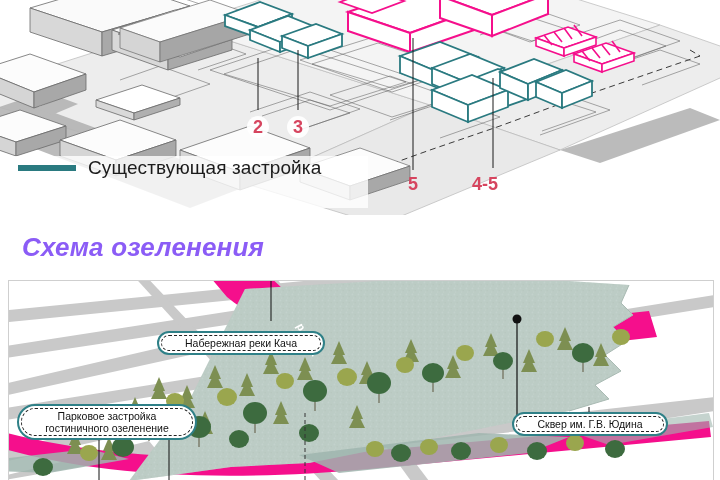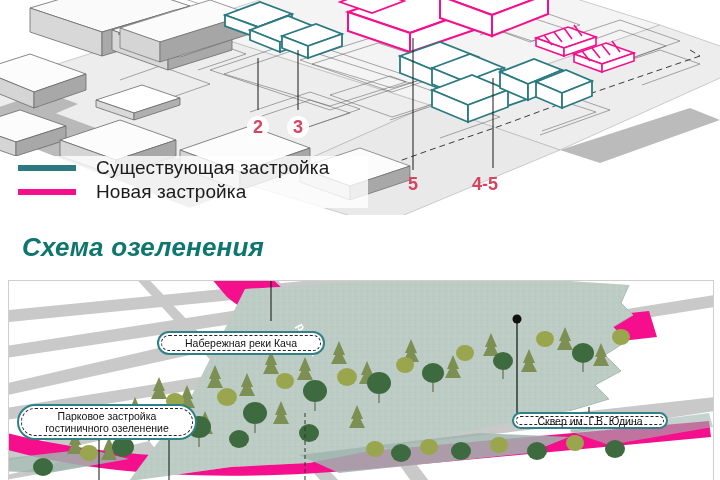--- a/index.html
+++ b/index.html
@@ -11,28 +11,28 @@
   .iso-svg{position:absolute;left:0;top:0;}
 
   
   .legend{position:absolute;left:0;top:156px;width:368px;height:52px;background:rgba(255,255,255,0.80);}
   .legend-row{position:absolute;left:18px;display:flex;align-items:center;}
   .legend-row.r1{top:2px;}
   .legend-row.r2{top:26px;}
   .legend-swatch{width:58px;height:6px;display:block;}
   .legend-swatch.teal{background:#2a7a80;}
   .legend-swatch.pink{background:#f50f8c;}
-  .legend-label{font-size:19px;color:#1b1b1b;margin-left:20px;letter-spacing:.1px;line-height:1;font-family:"Liberation Sans",sans-serif;}
+  .legend-label{font-size:19px;color:#1b1b1b;margin-left:12px;letter-spacing:.1px;line-height:1;font-family:"Liberation Sans",sans-serif;}
 
   
   .marker{position:absolute;font-size:18px;font-weight:bold;color:#d6455f;font-family:"Liberation Sans",sans-serif;}
   .marker.circ{width:22px;height:22px;border-radius:50%;background:rgba(255,255,255,0.92);display:flex;align-items:center;justify-content:center;}
 
   
-  .heading{position:absolute;left:22px;top:232px;font-size:26px;font-weight:bold;font-style:italic;color:#0f766e;letter-spacing:.2px;font-family:"Liberation Sans",sans-serif;}
+  .heading{position:absolute;left:22px;top:232px;font-size:26px;font-weight:bold;font-style:italic;color:#8b5cf6;letter-spacing:.2px;font-family:"Liberation Sans",sans-serif;}
 
   
   .map-section{position:absolute;left:8px;top:280px;width:704px;height:200px;background:#ffffff;border:1px solid #cfcfcf;overflow:hidden;}
   .map-svg{position:absolute;left:0;top:0;}
 
   
   .pill{position:absolute;background:#ffffff;border:2px solid #2f8087;border-radius:18px;display:flex;flex-direction:column;align-items:center;justify-content:center;box-sizing:border-box;padding:2px 9px;}
   .pill .inner{position:absolute;inset:2px;border:1px dashed #222;border-radius:14px;pointer-events:none;}
   .pill span{font-size:10.5px;color:#111;line-height:12px;white-space:nowrap;position:relative;z-index:2;font-family:"Liberation Sans",sans-serif;}
 
@@ -224,24 +224,20 @@
     <div class="marker circ" style="left:287px;top:116px;">
         <span>3</span>
       </div>
     <div class="marker" style="left:408px;top:174px;"><span>5</span></div>
     <div class="marker" style="left:472px;top:174px;"><span>4-5</span></div>
 
     <div class="legend">
       <div class="legend-row r1">
         <span class="legend-swatch teal"></span>
         <span class="legend-label">Существующая застройка</span>
-      </div>
-      <div class="legend-row r2">
-        <span class="legend-swatch pink"></span>
-        <span class="legend-label">Новая застройка</span>
       </div>
     </div>
   </div>
 
   <div class="heading">Схема озеленения</div>
 
   <div class="map-section">
     <svg class="map-svg" width="704" height="200" viewBox="0 0 704 200">
       <defs>
         <pattern id="grain" width="6" height="6" patternUnits="userSpaceOnUse">
@@ -401,19 +397,19 @@
       <div class="inner"></div>
       <span>Набережная реки Кача</span>
     </div>
 
     <div class="pill" style="left:8px;top:123px;width:180px;height:36px;">
       <div class="inner"></div>
       <span>Парковое застройка</span>
       <span>гостиничного озеленение</span>
     </div>
 
-    <div class="pill" style="left:503px;top:131px;width:156px;height:17px;">
+    <div class="pill" style="left:503px;top:131px;width:156px;height:24px;">
       <div class="inner"></div>
       <span>Сквер им. Г.В. Юдина</span>
     </div>
   </div>
 
 </div>
 
 </body></html>

